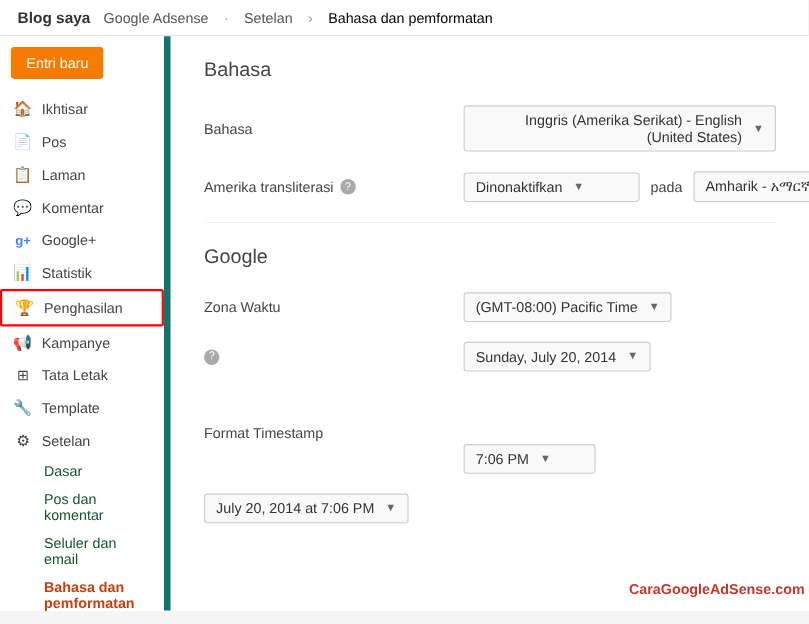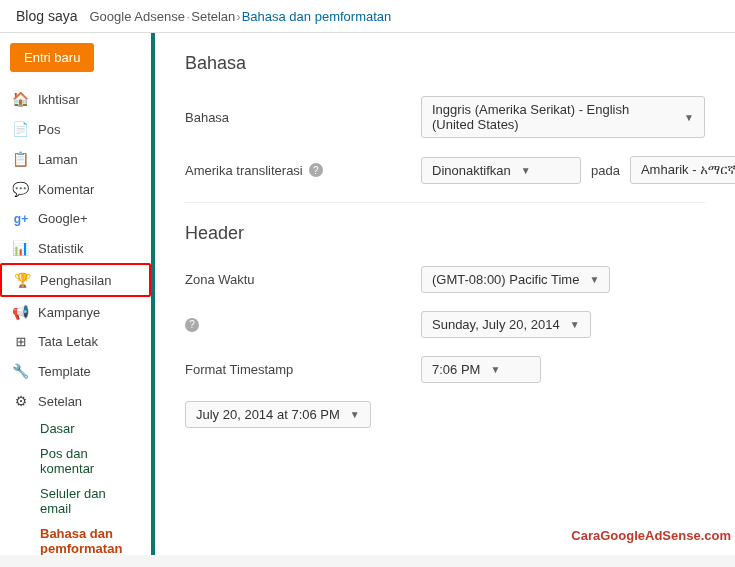--- a/index.html
+++ b/index.html
@@ -16,48 +16,48 @@
     .header {
       background: #fff;
       border-bottom: 1px solid #ddd;
       padding: 8px 16px;
       display: flex;
       align-items: center;
       gap: 12px;
     }
     .header-blog {
       font-size: 14px;
-      font-weight: normal;
+      font-weight: bold;
       color: #333;
     }
     .header-breadcrumb {
       display: flex;
       align-items: center;
-      gap: 1px;
+      gap: 14px;
       font-size: 13px;
       color: #555;
     }
     .header-breadcrumb .separator {
       color: #999;
     }
     .header-breadcrumb .active-crumb {
-      color: #0369a1;
+      color: #000000;
     }
 
     
     .layout {
       display: flex;
       height: calc(567px - 45px);
     }
 
     
     .sidebar {
       width: 155px;
       background: #fff;
-      border-right: 4px solid #0f766e;
+      border-right: 6px solid #0f766e;
       padding-top: 10px;
       flex-shrink: 0;
       overflow-y: auto;
     }
     .new-post-btn {
       display: block;
       background: #f57c00;
       color: #fff;
       border: none;
       padding: 7px 14px;
@@ -174,26 +174,28 @@
       color: #333;
       min-width: 80px;
     }
     .dropdown .arrow {
       font-size: 10px;
       color: #666;
       margin-left: 4px;
     }
     .dropdown-wide {
       min-width: 260px;
+      text-align: right;
     }
     .dropdown-medium {
       min-width: 160px;
     }
     .dropdown-small {
       min-width: 120px;
+      margin-top: 48px;
     }
     .transliterasi-row {
       display: flex;
       align-items: center;
       gap: 10px;
     }
     .pada-text {
       font-size: 13px;
       color: #444;
     }
@@ -311,21 +313,21 @@
         <span class="pada-text">pada</span>
         <div class="dropdown dropdown-medium">
           <span>Amharik - አማርኛ</span>
 
         </div>
       </div>
     </div>
 
     <hr class="divider">
 
-    <div class="section-title">Header</div>
+    <div class="section-title">Google</div>
 
     <div class="form-row">
       <div class="form-label">
         <span>Zona Waktu</span>
       </div>
       <div class="dropdown dropdown-medium">
         <span>(GMT-08:00) Pacific Time</span>
         <span class="arrow">▼</span>
       </div>
     </div>

